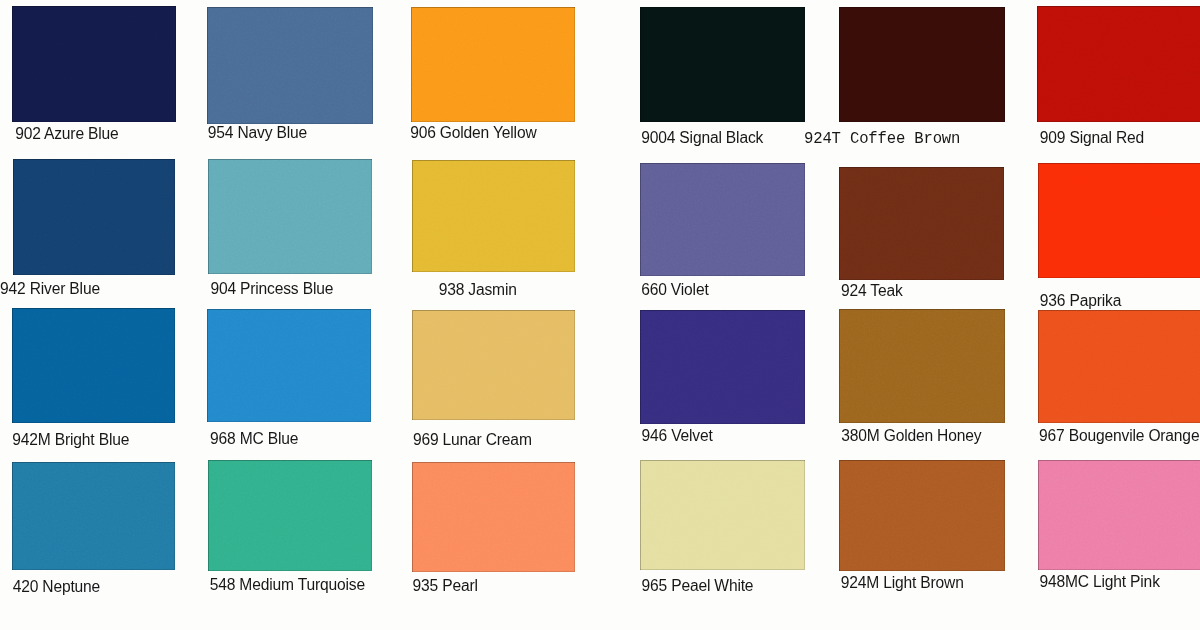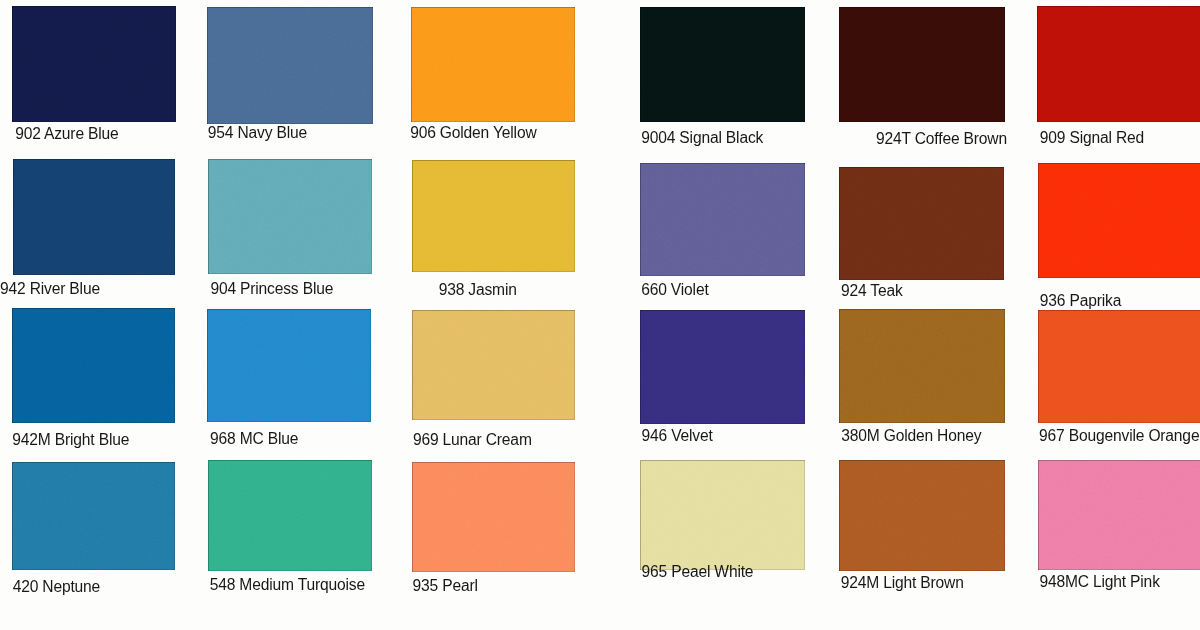--- a/index.html
+++ b/index.html
@@ -43,21 +43,21 @@
     <div class="chip" style="background-color:#FB9A19;"></div>
   </div>
   <div class="caption" style="left:410.2px;top:126.4px;">906 Golden Yellow</div>
   <div class="swatch-cell" style="left:639.5px;top:6.5px;width:165.8px;height:115.2px;">
     <div class="chip" style="background-color:#041513;"></div>
   </div>
   <div class="caption" style="left:641.2px;top:131.4px;">9004 Signal Black</div>
   <div class="swatch-cell" style="left:838.7px;top:6.6px;width:166.0px;height:115.2px;">
     <div class="chip" style="background-color:#380C08;"></div>
   </div>
-  <div class="caption" style="left:876px;top:132.3px;">924T Coffee Brown</div>
+  <div class="caption" style="left:804px;top:132.3px;font-family:Liberation Mono, monospace;">924T Coffee Brown</div>
   <div class="swatch-cell" style="left:1037.3px;top:6.4px;width:165.7px;height:115.2px;">
     <div class="chip" style="background-color:#BE0F07;"></div>
   </div>
   <div class="caption" style="left:1039.8px;top:131.4px;">909 Signal Red</div>
   <div class="swatch-cell" style="left:12.6px;top:159.3px;width:162.4px;height:115.4px;">
     <div class="chip" style="background-color:#144170;"></div>
   </div>
   <div class="caption" style="left:0;top:282.5px;">942 River Blue</div>
   <div class="swatch-cell" style="left:208.0px;top:159.3px;width:164.0px;height:115.2px;">
     <div class="chip" style="background-color:#63ACB8;"></div>
@@ -111,21 +111,21 @@
     <div class="chip" style="background-color:#32B18E;"></div>
   </div>
   <div class="caption" style="left:209.7px;top:578.2px;">548 Medium Turquoise</div>
   <div class="swatch-cell" style="left:411.5px;top:461.5px;width:163.5px;height:110.4px;">
     <div class="chip" style="background-color:#FB8B5D;"></div>
   </div>
   <div class="caption" style="left:412.5px;top:578.9px;">935 Pearl</div>
   <div class="swatch-cell" style="left:639.8px;top:459.6px;width:165.7px;height:110.0px;">
     <div class="chip" style="background-color:#E5DFA2;"></div>
   </div>
-  <div class="caption" style="left:641.5px;top:565px;">965 Peael White</div>
+  <div class="caption" style="left:641.5px;top:579px;">965 Peael White</div>
   <div class="swatch-cell" style="left:838.8px;top:459.8px;width:166.2px;height:111.0px;">
     <div class="chip" style="background-color:#AD5B24;"></div>
   </div>
   <div class="caption" style="left:840.7px;top:576.5px;">924M Light Brown</div>
   <div class="swatch-cell" style="left:1037.5px;top:459.5px;width:165.5px;height:110.0px;">
     <div class="chip" style="background-color:#ED7EA7;"></div>
   </div>
   <div class="caption" style="left:1039.4px;top:575.5px;">948MC Light Pink</div>
   <svg id="grain" aria-hidden="true" xmlns="http://www.w3.org/2000/svg">
     <filter id="grain-filter">

